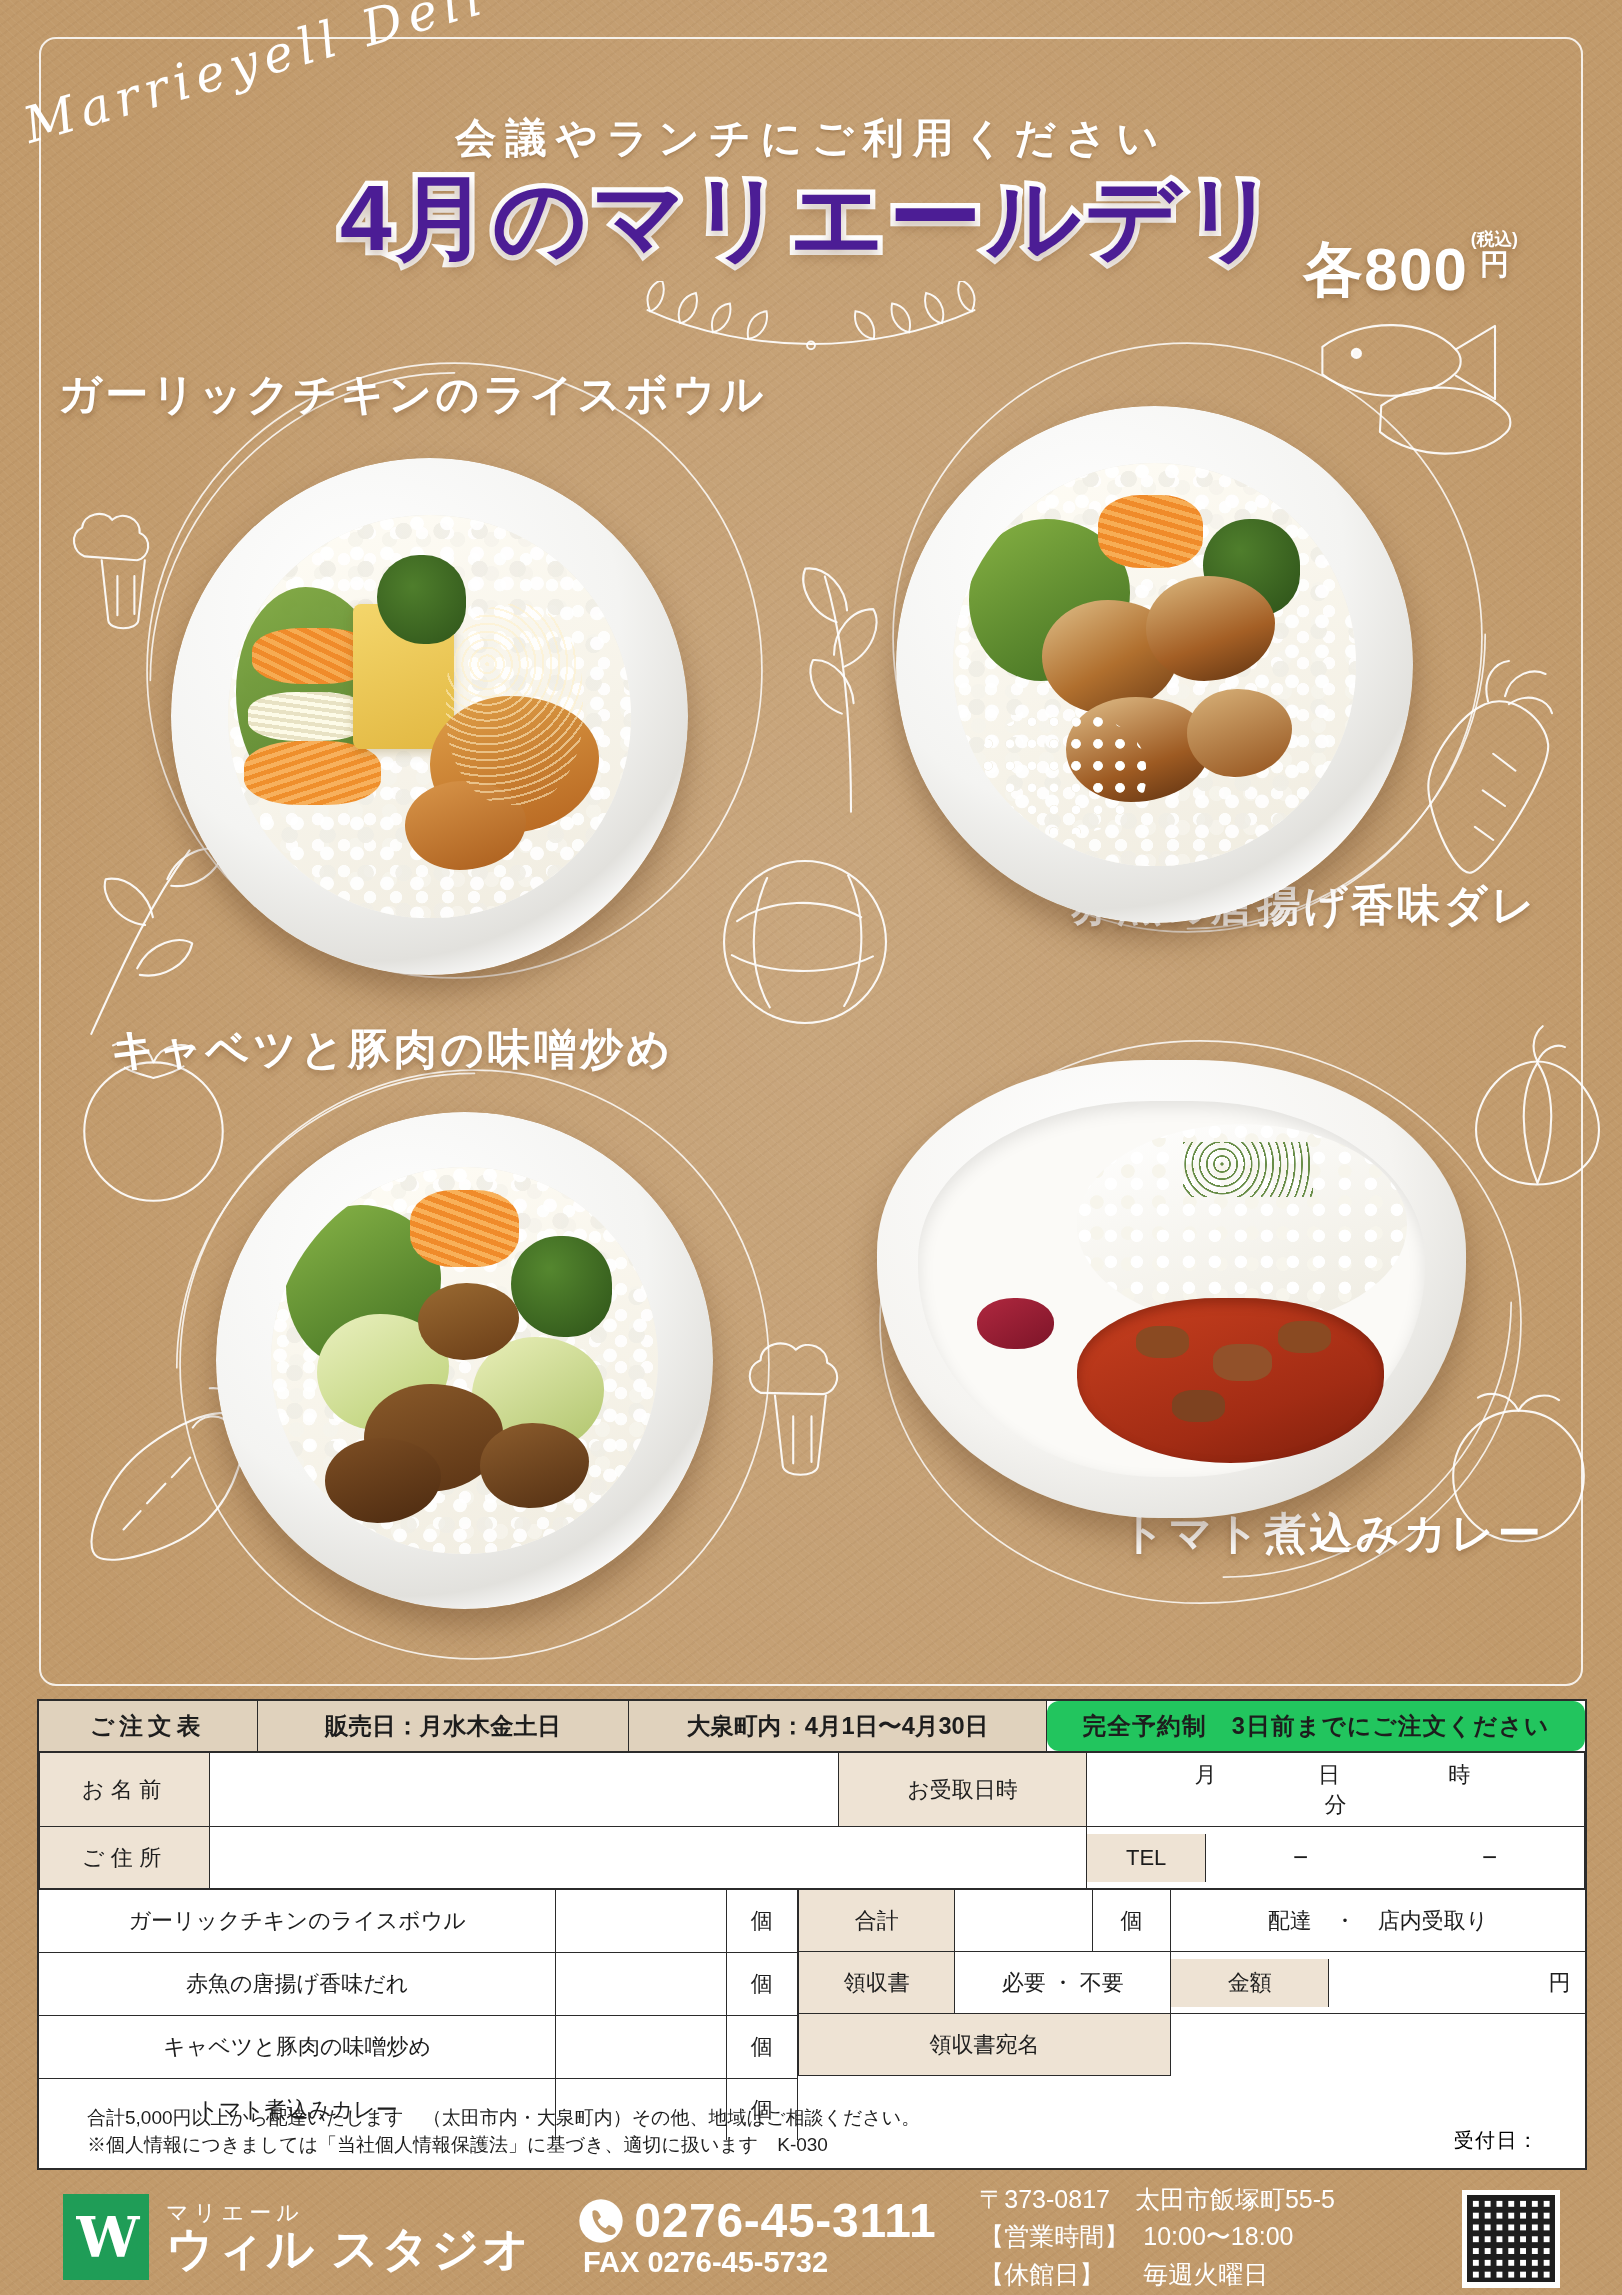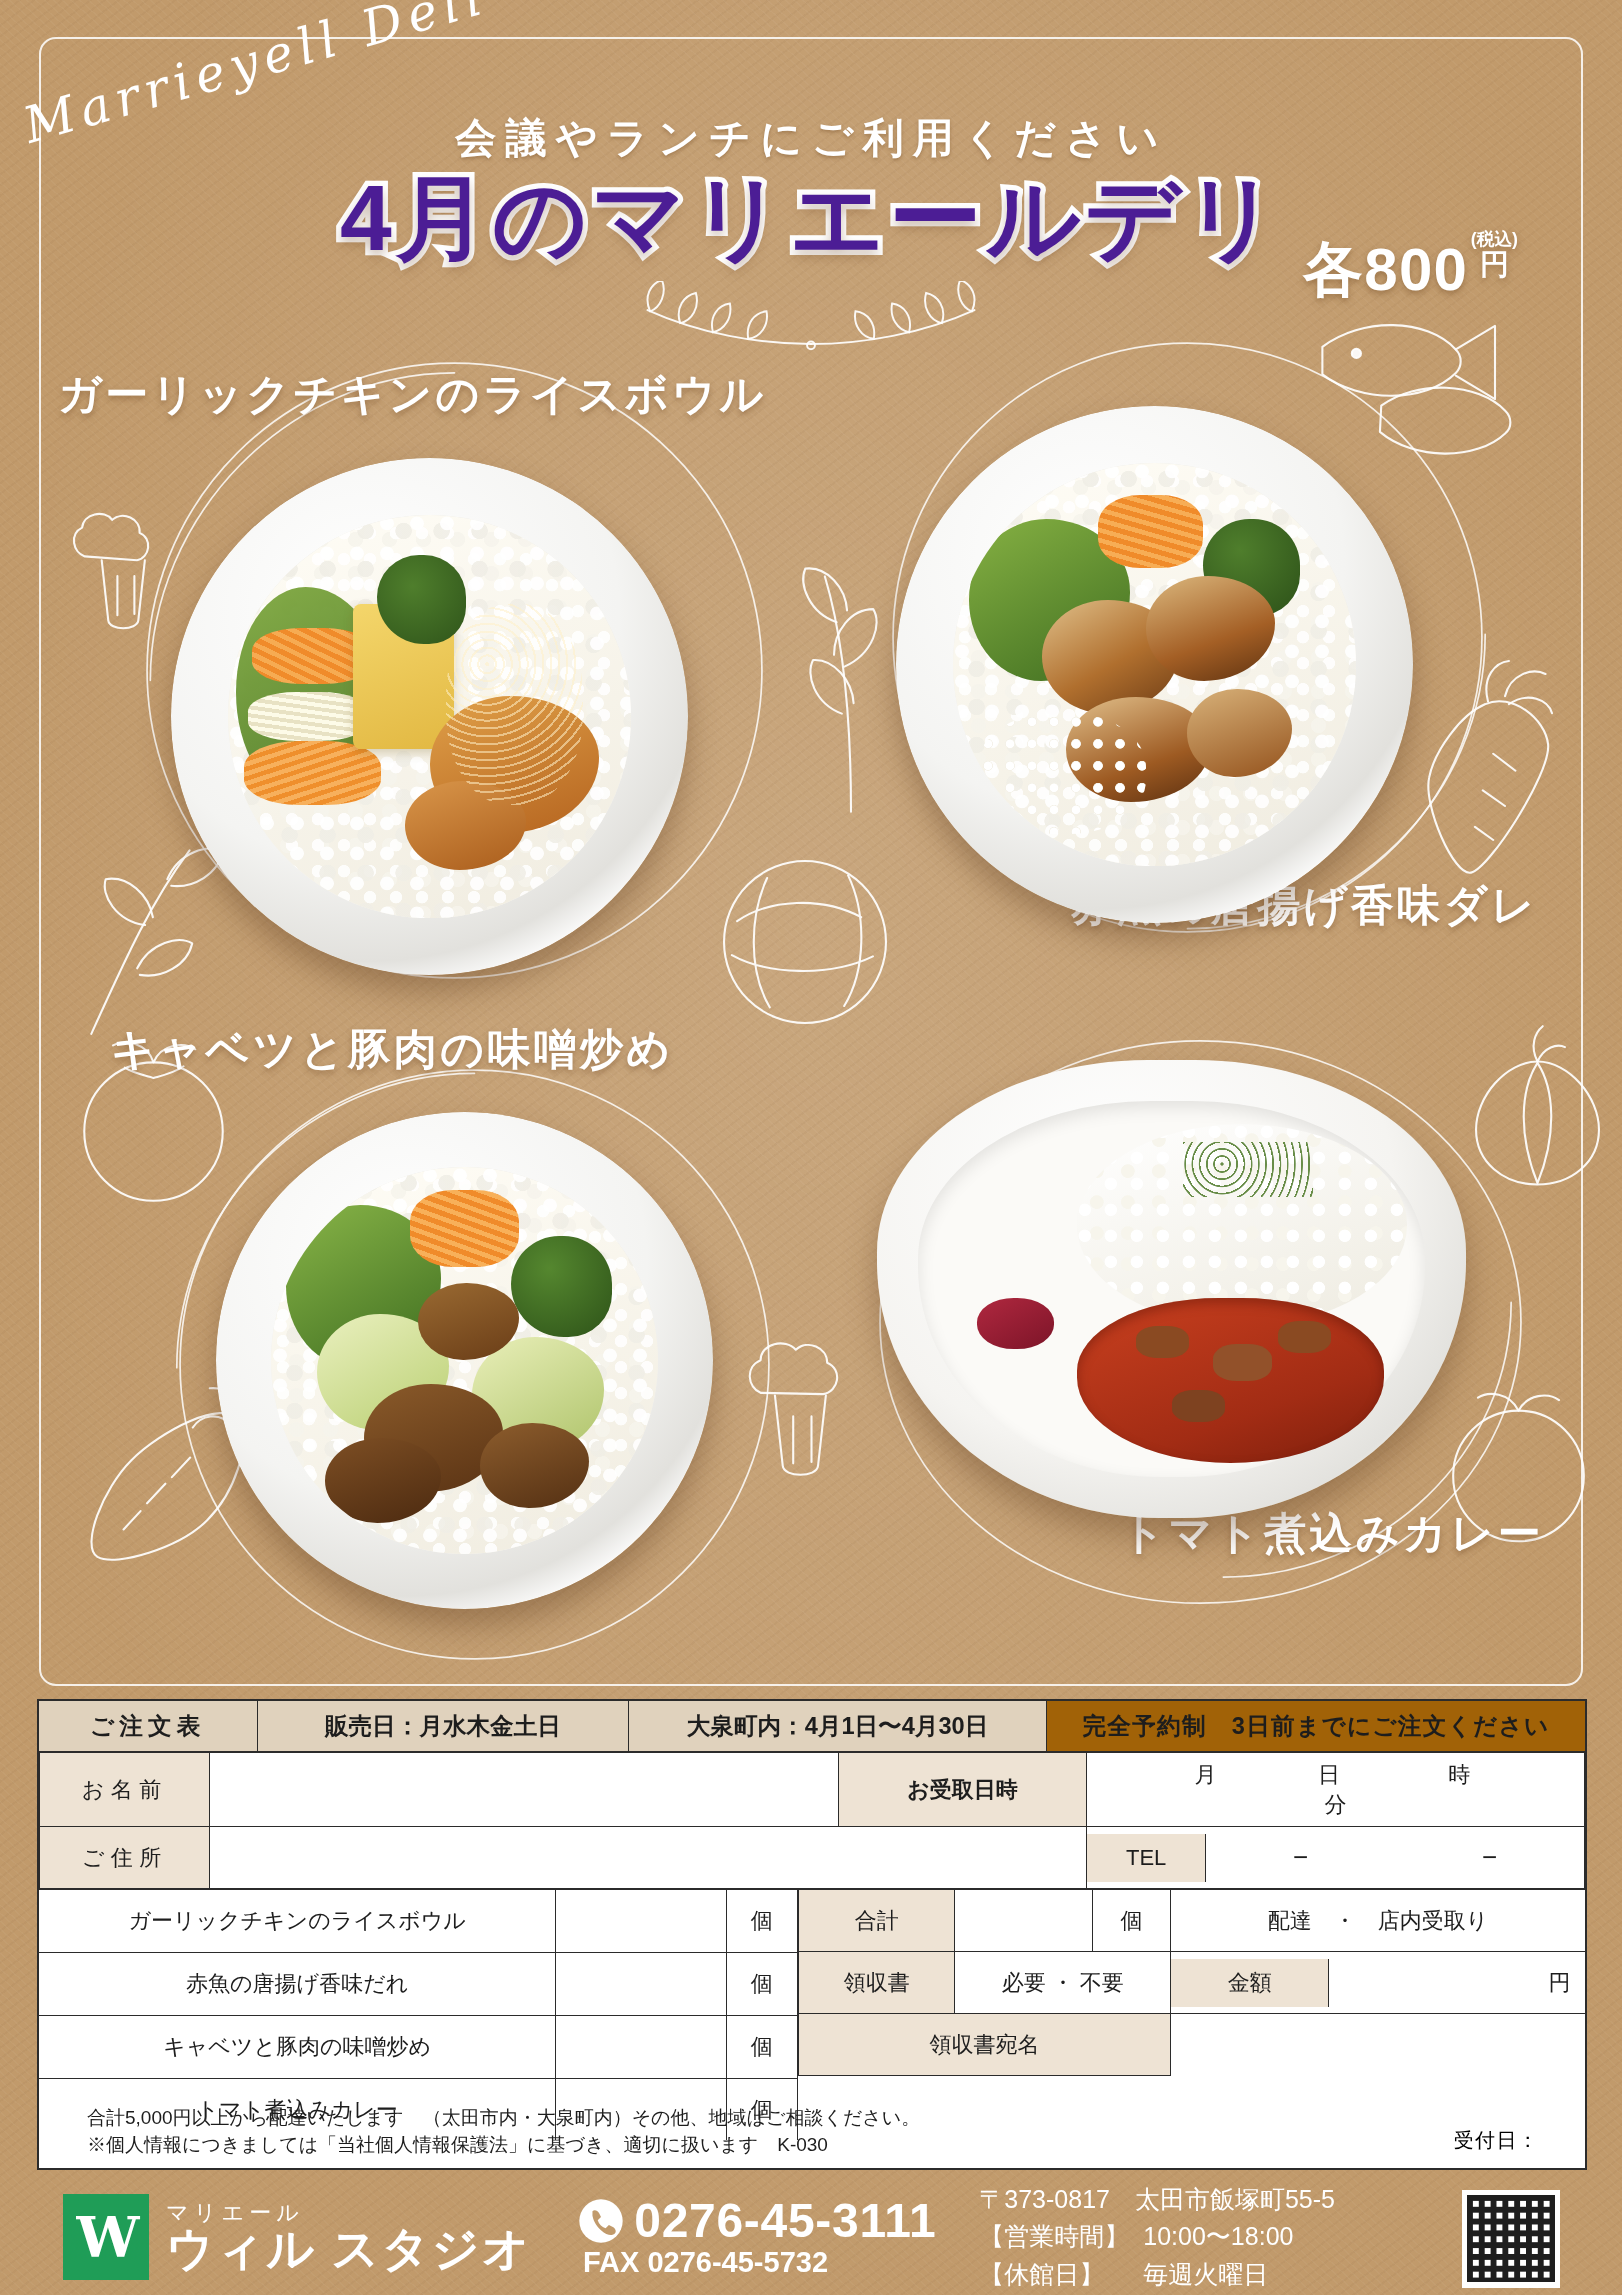--- a/index.html
+++ b/index.html
@@ -203,21 +203,21 @@
     display: flex;
     align-items: stretch;
     border-bottom: 1.3px solid #2b2b2b;
     font-size: 23.6px;
     font-weight: bold;
     color: #1d1d1d;
   }
   .bar-head > div { padding: 9.2px 11.8px; display: flex; align-items: center; }
   .bar-dark { background: #e0d2bd; border-right: 1.3px solid #2b2b2b; letter-spacing: 5.2px; }
   .bar-box  { background: #e0d2bd; border-right: 1.3px solid #2b2b2b; }
-  .bar-plain{ background: #a16207; flex: 1; justify-content: center; letter-spacing: 1.3px; }
+  .bar-plain{ background: #22c55e; flex: 1; justify-content: center; letter-spacing: 1.3px; border-radius: 12px; }
 
   .note {
     position: absolute;
     left: 48px;
     bottom: 9.2px;
     font-size: 19px;
     color: #1d1d1d;
     line-height: 1.45;
   }
   .recv {
@@ -461,21 +461,21 @@
     <div class="bar-box" style="width:347px; justify-content:center;">販売日：月水木金土日</div>
     <div class="bar-box" style="width:393px; justify-content:center;">大泉町内：4月1日〜4月30日</div>
     <div class="bar-plain">完全予約制　3日前までにご注文ください</div>
   </div>
 
   <table class="form">
     <tbody>
         <tr>
       <td class="shade ctr lbl-sp" style="width:151px;">お名前</td>
       <td style="width:609px;"></td>
-      <td class="shade ctr" style="width:229px;font-weight:bold;">お受取日時</td>
+      <td class="shade ctr" style="width:229px;">お受取日時</td>
       <td class="ctr">
         <span style="display:inline-block; width:111px;">月</span>
         <span style="display:inline-block; width:124px;">日</span>
         <span style="display:inline-block; width:124px;">時</span>
         <span style="display:inline-block; width:111px;">分</span>
       </td>
     </tr>
     <tr>
       <td class="shade ctr lbl-sp">ご住所</td>
       <td colspan="2"></td>

